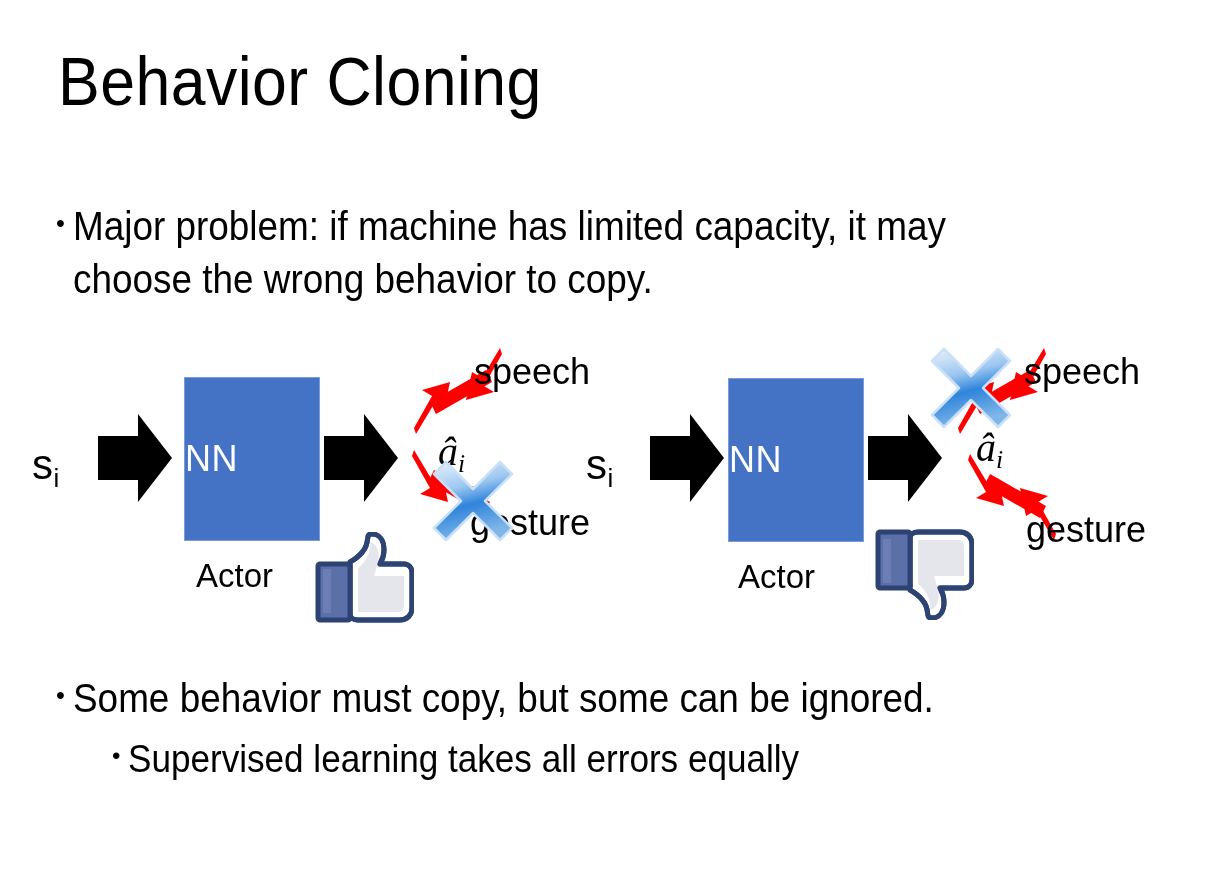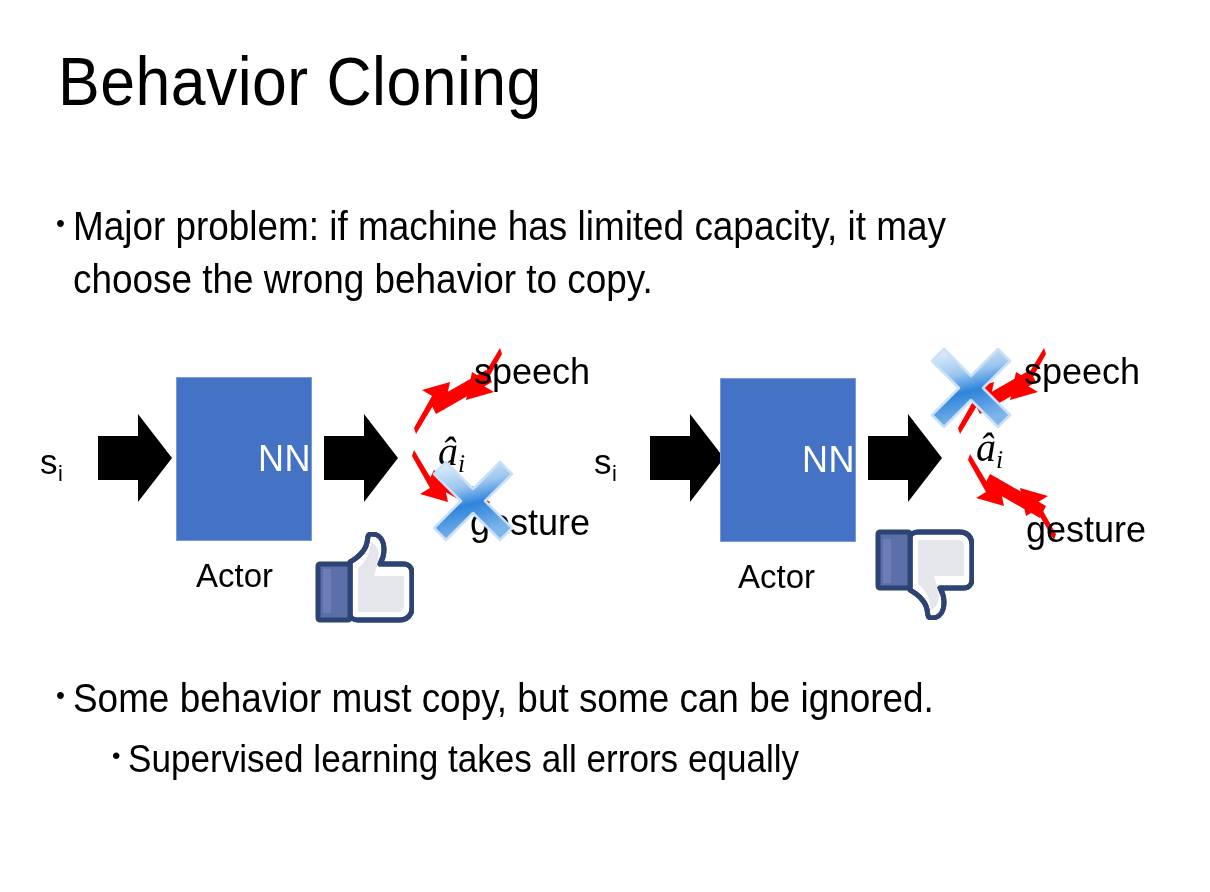--- a/index.html
+++ b/index.html
@@ -84,24 +84,23 @@
     top: 340px;
     width: 600px;
     height: 300px;
   }
   #diagram-left  { left: 22px; }
   #diagram-right { left: 568px; }
 
   .state-label {
     position: absolute;
     font-family: "Liberation Sans", sans-serif;
-    font-size: 35px;
-    color: #000000;
-    line-height: 1;
-    margin-left: 8px;
+    font-size: 42px;
+    color: #000000;
+    line-height: 1;
   }
   .state-label .sub {
     font-size: 0.62em;
     vertical-align: -0.30em;
     margin-left: 0.5px;
   }
 
   
   .block-arrow {
     position: absolute;
@@ -113,21 +112,22 @@
   
   .nn-box {
     position: absolute;
     width: 136px;
     height: 164px;
     background: #4472C4;
     border: 1px solid #7b9ad6;
     box-sizing: border-box;
     display: flex;
     align-items: center;
-    justify-content: flex-end;
+    justify-content: flex-start;
+    margin-left: 8px;
   }
   .nn-box .nn-text {
     color: #ffffff;
     font-family: "Liberation Sans", sans-serif;
     font-size: 36px;
     line-height: 1;
     letter-spacing: 0.5px;
   }
 
   .actor-label {

